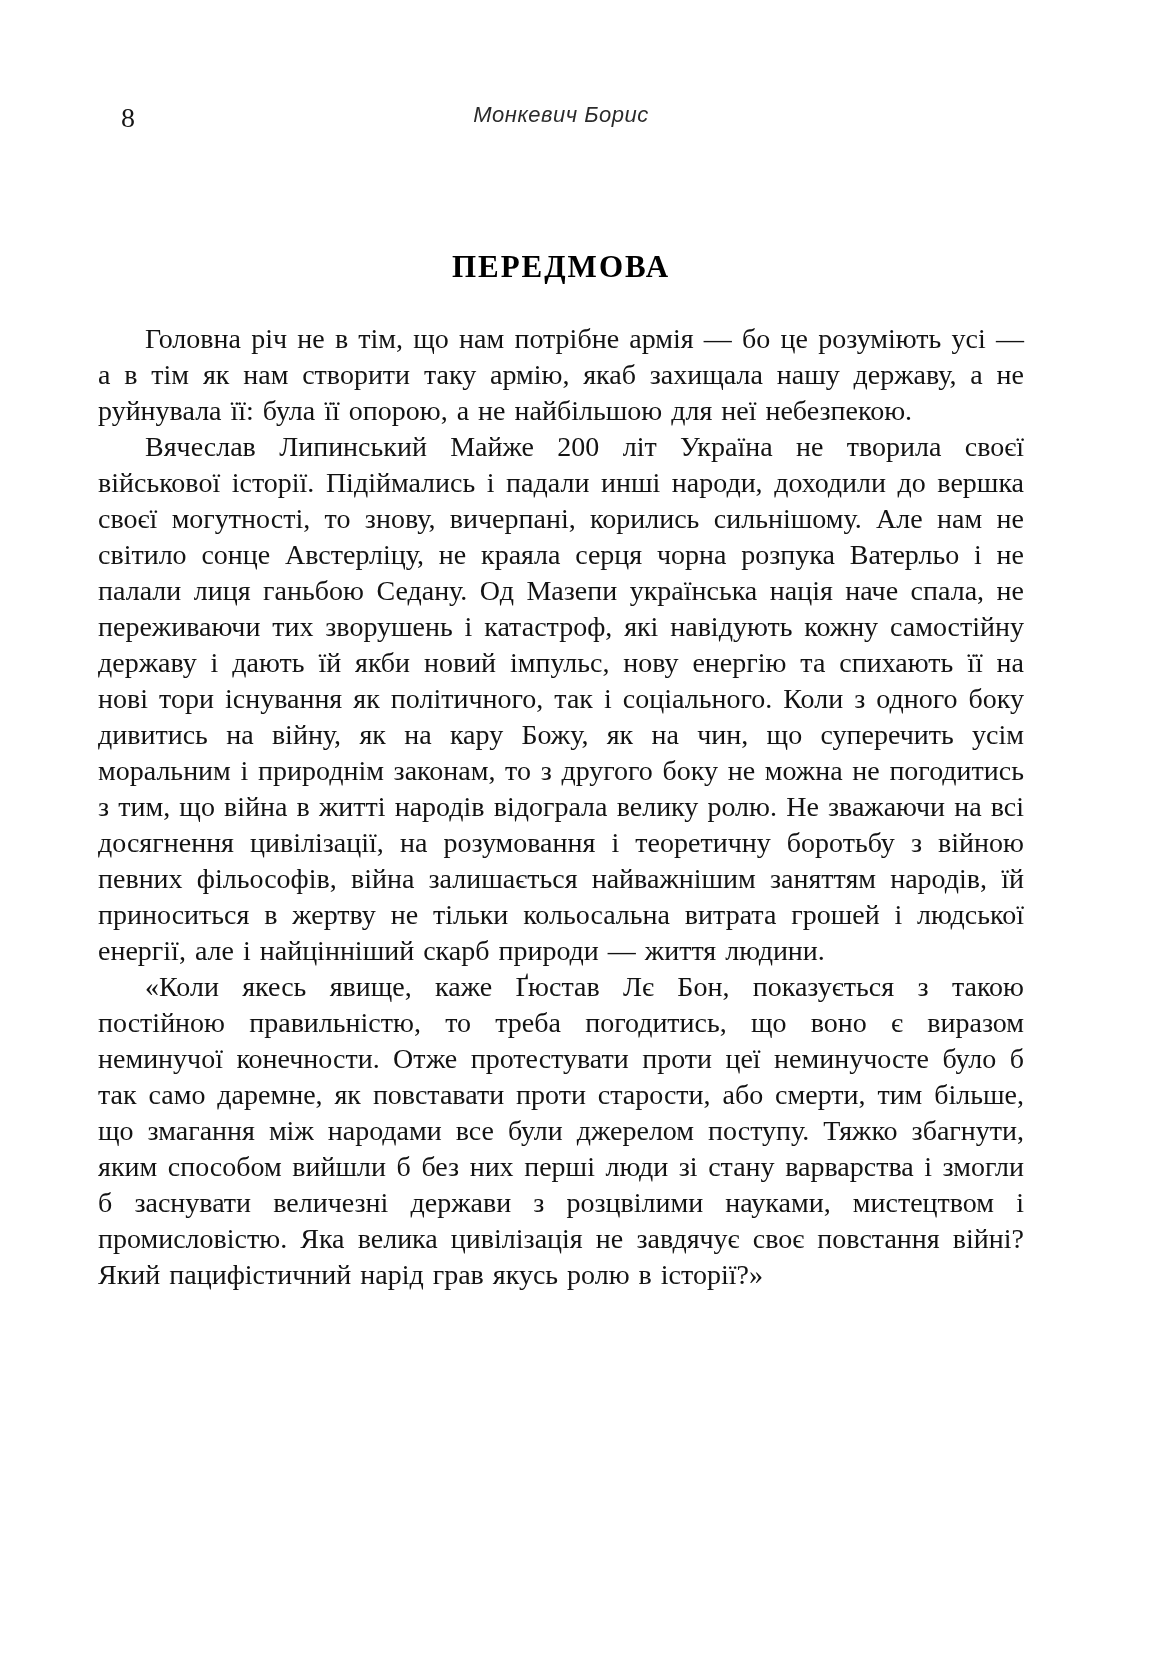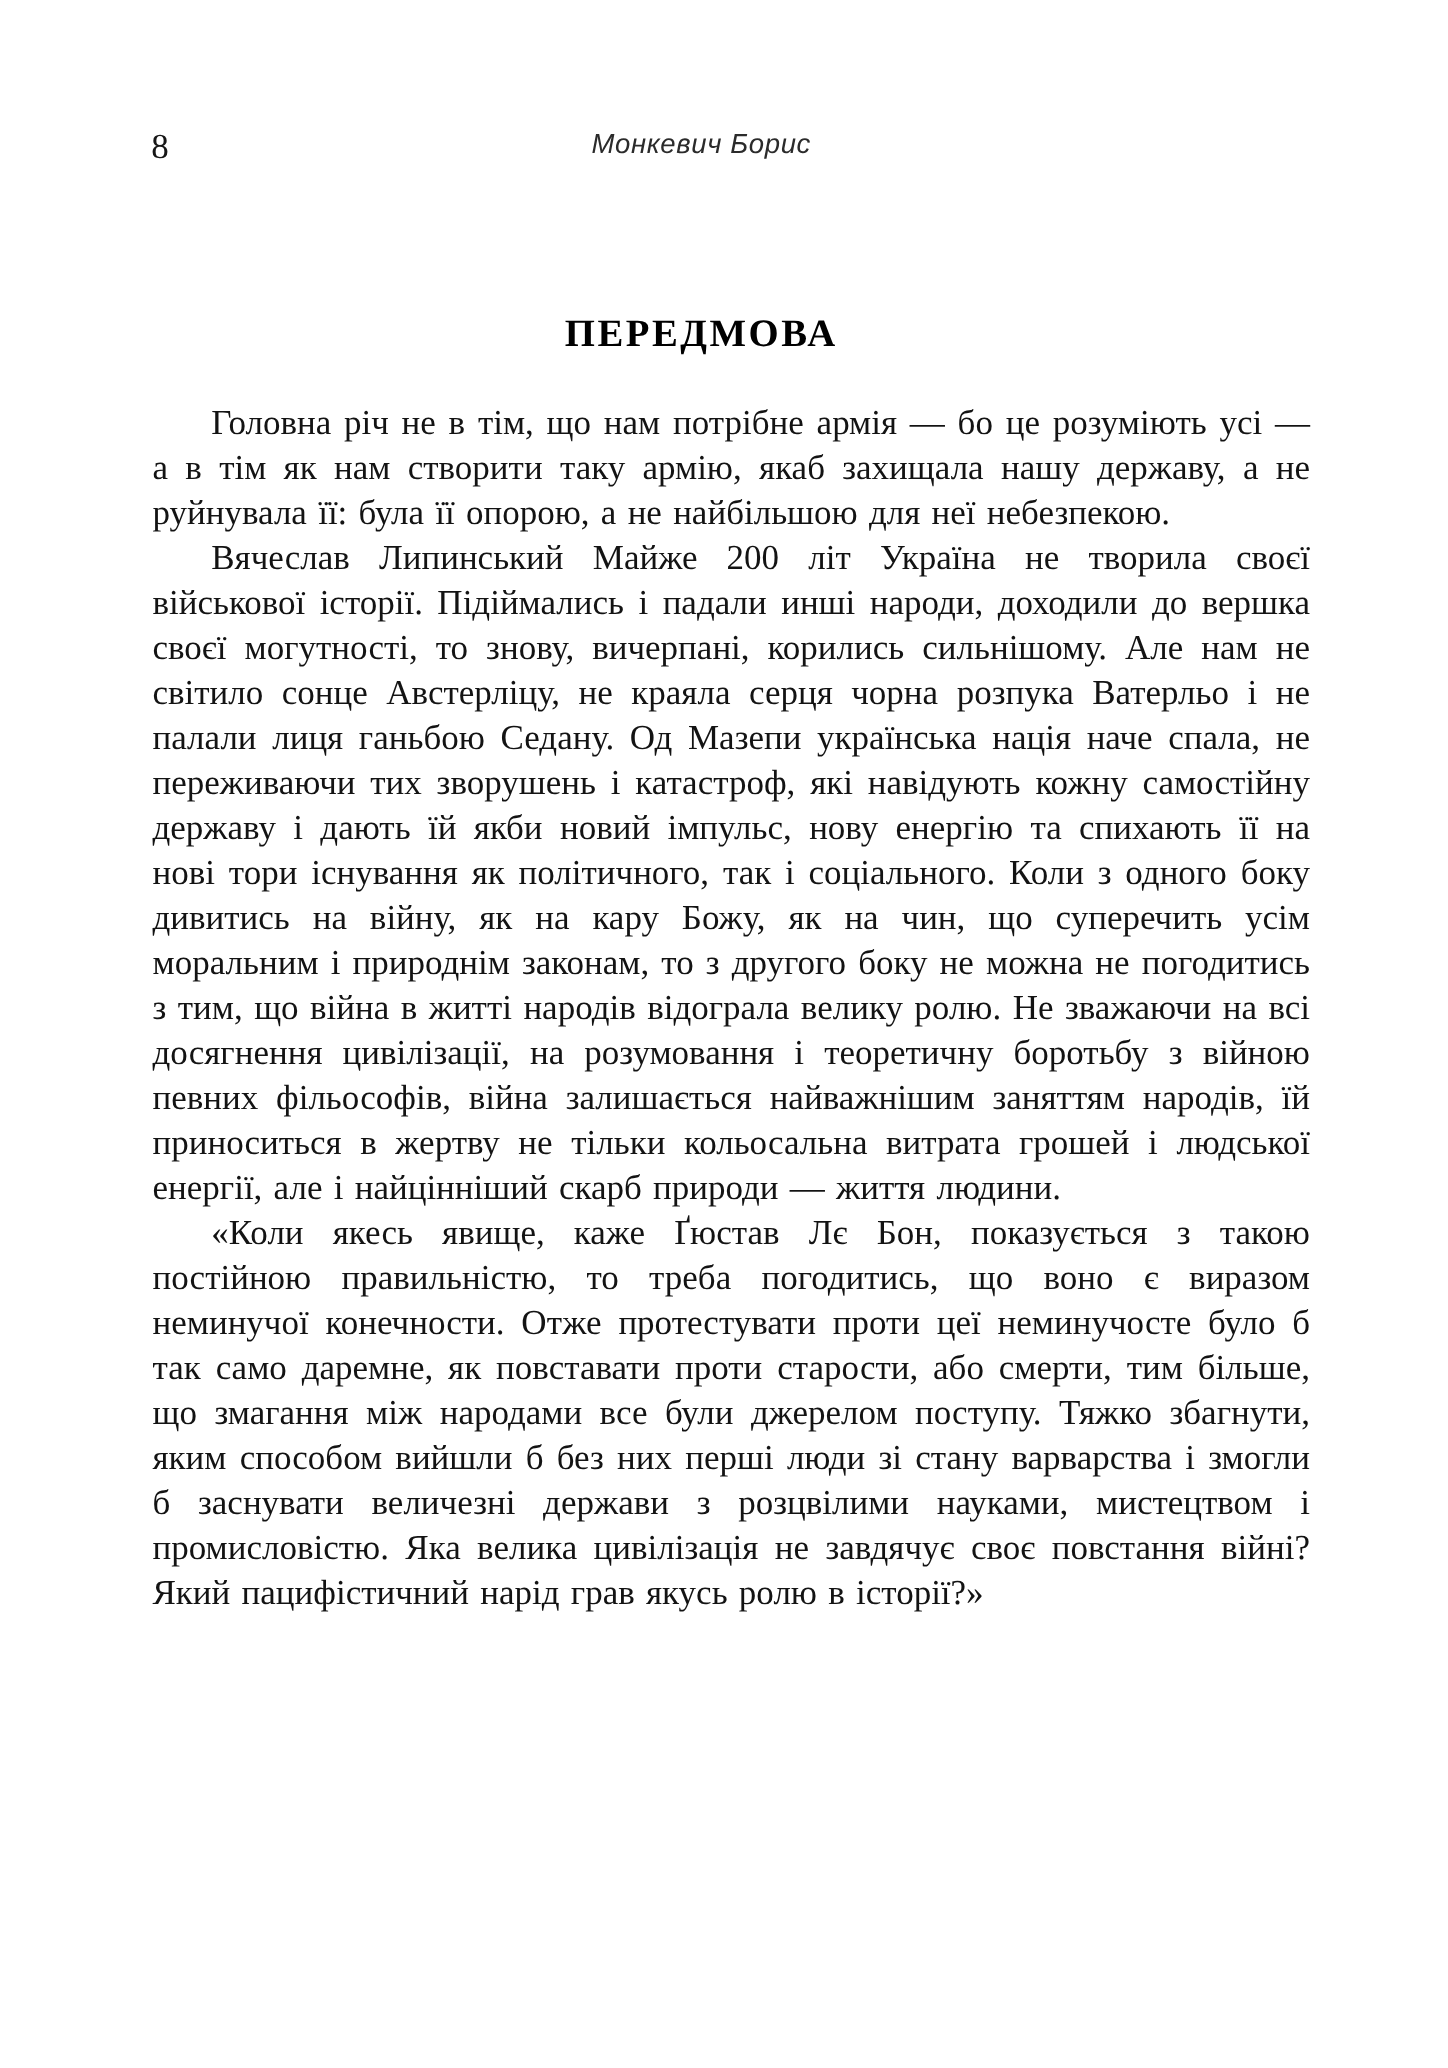--- a/index.html
+++ b/index.html
@@ -55,21 +55,20 @@
   .body-text {
     position: absolute;
     top: 321px;
     left: 98px;
     width: 926px;
     text-align: justify;
     font-size: 28px;
     line-height: 36px;
     word-spacing: 2px;
     color: #131313;
-    margin-left: 24px;
   }
   .body-text p {
     margin: 0;
     padding: 0;
     text-indent: 47px;
   }
 </style>
 </head>
 <body>
 

